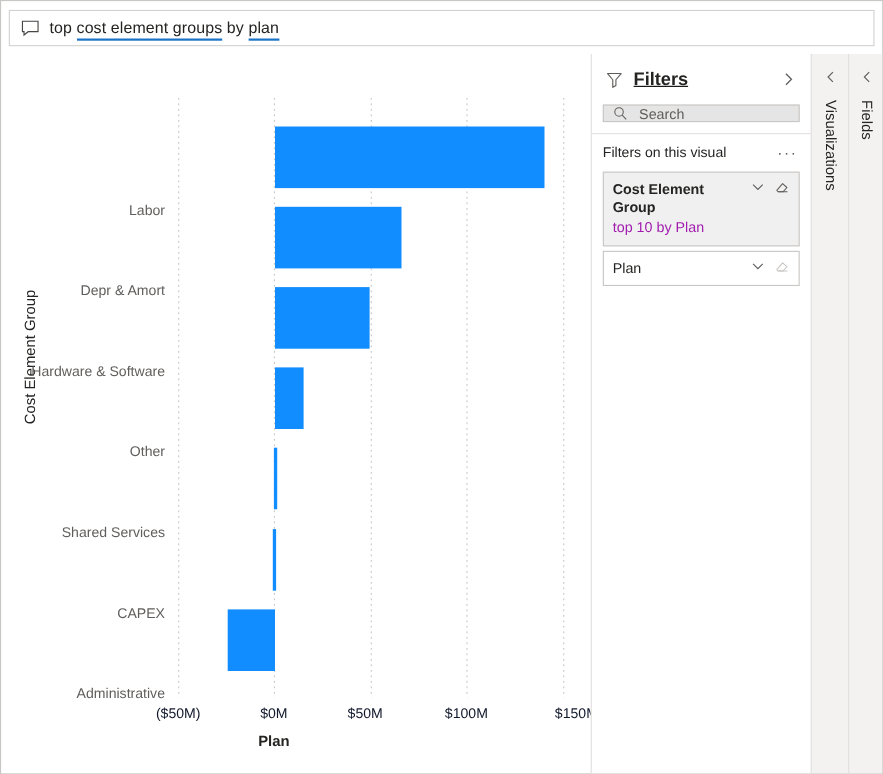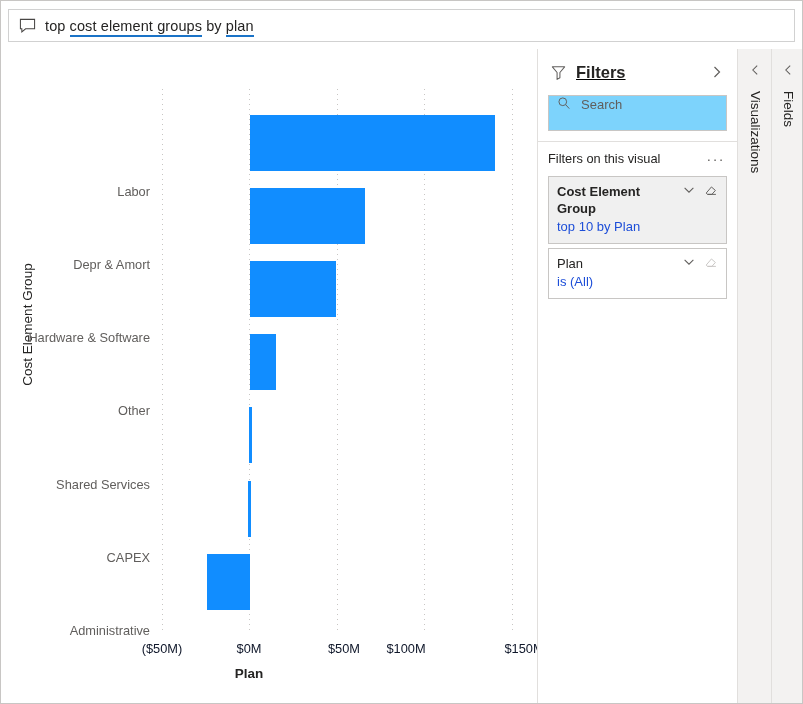--- a/index.html
+++ b/index.html
@@ -147,25 +147,25 @@
   .filters-title {
     font-size: 16.5px;
     color: #252423;
     font-weight: bold;
     flex: 1 1 auto;
   }
   .expand-chevron { width: 16px; height: 16px; flex:0 0 auto; display:block; cursor: pointer;}
 
   .search-wrap { padding: 0 10px; }
   .search-box {
-    height: 36px;
+    height: 16px;
     border: 1px solid #c8c6c4;
-    background: #7dd3fc;
+    background: #e5e5e5;
     display: flex;
-    align-items: flex-start;
+    align-items: center;
     box-sizing: border-box;
     padding-left: 8px;
   }
   .search-icon { width: 14px; height: 14px; flex:0 0 auto; margin-right: 8px; display:block;}
   .search-input {
     border: none;
     outline: none;
     font-size: 13px;
     color: #605e5c;
     font-family: "Liberation Sans", sans-serif;
@@ -191,21 +191,21 @@
     margin: 4px 10px 0 10px;
     border: 1px solid #c8c6c4;
     background: #ffffff;
     padding: 6px 8px 7px 8px;
     box-sizing: border-box;
   }
   .filter-card.active { background: #f0f0f0; border-color: #c8c6c4; }
   .filter-card-top { display: flex; align-items: flex-start; }
   .filter-card-name { font-size: 13px; color: #252423; flex: 1 1 auto; line-height: 17px;}
   .filter-card.active .filter-card-name { font-weight: bold; }
-  .filter-card-sub { font-size: 13px; color: #1d4ed8; line-height: 18px; margin-top: 1px;}
+  .filter-card-sub { font-size: 13px; color: #a21caf; line-height: 18px; margin-top: 1px;}
   .card-chevron { width: 14px; height: 14px; margin-right: 8px; flex:0 0 auto; display:block; cursor:pointer;}
   .card-eraser { width: 14px; height: 14px; flex:0 0 auto; display:block; cursor:pointer;}
 
   
   .collapsed-pane {
     position: absolute;
     top: 48px;
     height: 655px;
     background: #f3f2f1;
     border-left: 1px solid #e1dfdd;
@@ -268,22 +268,22 @@
       <div class="bar" style="left:248px; top:99px;  width:115px; height:56px;"></div>
       <div class="bar" style="left:248px; top:172px; width:86px;  height:56px;"></div>
       <div class="bar" style="left:248px; top:245px; width:26px;  height:56px;"></div>
       <div class="bar" style="left:247px; top:318px; width:3px;   height:56px;"></div>
       <div class="bar" style="left:246px; top:392px; width:3px;   height:56px;"></div>
       <div class="bar" style="left:205px; top:465px; width:43px;  height:56px;"></div>
     </div>
 
     <div class="x-tick" style="left:160px;">($50M)</div>
     <div class="x-tick" style="left:247px;">$0M</div>
-    <div class="x-tick" style="left:342px;">$50M</div>
-    <div class="x-tick" style="left:404px;">$100M</div>
+    <div class="x-tick" style="left:330px;">$50M</div>
+    <div class="x-tick" style="left:422px;">$100M</div>
     <div class="x-tick" style="left:522px;">$150M</div>
 
     <div class="x-axis-title">Plan</div>
   </div>
 
   <div class="filters-pane">
     <div class="filters-header">
       <svg class="funnel-icon" viewBox="0 0 18 18">
         <path d="M2.5 3 h13 l-5 6 v5.5 l-3 1.8 v-7.3 z" fill="none" stroke="#605e5c" stroke-width="1.1" stroke-linejoin="round"></path>
       </svg>
@@ -328,21 +328,20 @@
       <div class="filter-card-top">
         <div class="filter-card-name">Plan</div>
         <svg class="card-chevron" viewBox="0 0 16 16">
           <path d="M3 5.5 L8 10.5 L13 5.5" fill="none" stroke="#605e5c" stroke-width="1.2"></path>
         </svg>
         <svg class="card-eraser" viewBox="0 0 16 16">
           <path d="M2.5 11.5 L8.5 4.5 L13 8.5 L9 13 L4 13 Z" fill="none" stroke="#c8c6c4" stroke-width="1.1" stroke-linejoin="round"></path>
           <path d="M4 13 L13.6 13" stroke="#c8c6c4" stroke-width="1.1"></path>
         </svg>
       </div>
-      <div class="filter-card-sub">is (All)</div>
     </div>
   </div>
 
   <div class="collapsed-pane" id="pane-vis">
     <svg class="pane-chevron" viewBox="0 0 16 16">
       <path d="M10.5 3 L5.5 8 L10.5 13" fill="none" stroke="#605e5c" stroke-width="1.2"></path>
     </svg>
     <div class="pane-title">Visualizations</div>
   </div>
 

